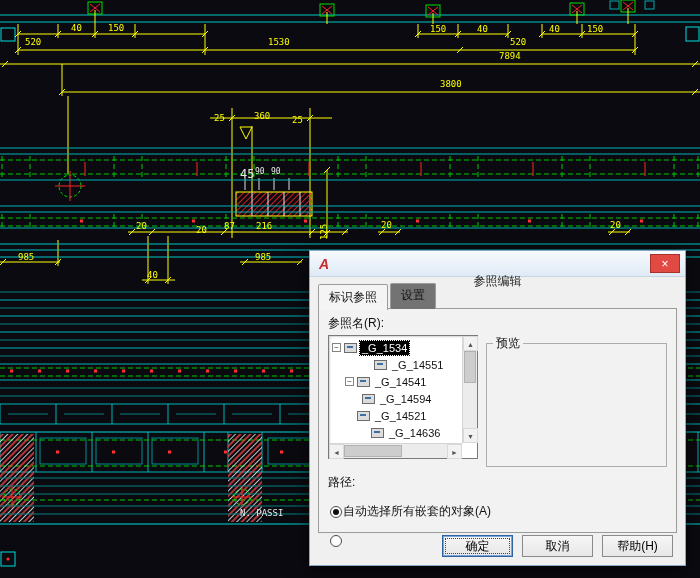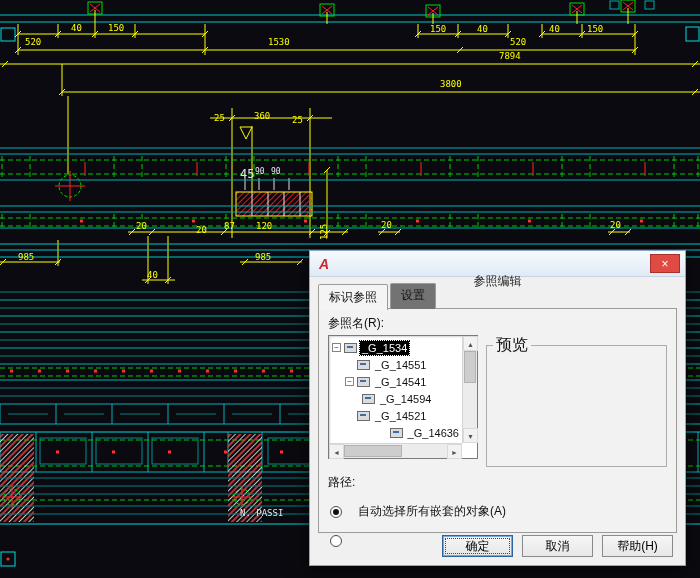--- a/index.html
+++ b/index.html
@@ -45,23 +45,23 @@
   .vscroll { position:absolute; right:0; top:0; bottom:15px; width:15px; background:#ececec;
              border-left:1px solid #d5d5d5; display:flex; flex-direction:column; }
   .hscroll { position:absolute; left:0; right:15px; bottom:0; height:15px; background:#ececec;
              border-top:1px solid #d5d5d5; display:flex; }
   .scroll-arrow { width:15px; height:15px; flex:0 0 15px; font-size:7px; color:#555; text-align:center;
                   line-height:15px; background:#f2f2f2; border:1px solid #d9d9d9; }
   .vscroll .thumb { flex:0 0 32px; margin:0 1px; background:#cdcdcd; border:1px solid #b2b2b2; }
   .hscroll .thumb { flex:0 0 58px; margin:1px 0; background:#cdcdcd; border:1px solid #b2b2b2; }
   .spacer { flex:1; }
   .preview { flex:1; border:1px solid #adadad; height:132px; padding:2px 6px; background:#f2f2f2; }
-  .preview legend { font-size:16px; padding:0 3px; }
+  .preview legend { font-size:12px; padding:0 3px; }
   .path-label { margin:7px 0 4px; }
-  .radio-row { display:flex; align-items:center; gap:16px; height:17px; margin-left:2px; cursor:pointer;margin-top:12px; }
+  .radio-row { display:flex; align-items:center; gap:1px; height:17px; margin-left:2px; cursor:pointer;margin-top:12px; }
   .radio { width:12px; height:12px; border:1px solid #4a4a4a; border-radius:50%; background:#fff;
            position:relative; flex:0 0 12px; }
   .radio.checked::after { content:""; position:absolute; left:2px; top:2px; width:6px; height:6px;
                           background:#111; border-radius:50%; }
   .footer { position:absolute; bottom:8px; right:12px; display:flex; gap:9px; }
   .btn { width:71px; height:22px; background:linear-gradient(#f6f6f6,#e7e7e7); border:1px solid #8a8a8a;
          font-size:12px; font-family:inherit; cursor:pointer; }
   .btn.default { border:1px solid #2d64a0; box-shadow:inset 0 0 0 1px #7aa7d9; outline:1px dotted #444;
                  outline-offset:-4px; }
 </style>
@@ -292,21 +292,21 @@
       <span class="dim-label" style="left: 440px; top: 80px;">3800</span>
       <span class="dim-label" style="left: 214px; top: 114px;">25</span>
       <span class="dim-label" style="left: 254px; top: 112px;">360</span>
       <span class="dim-label" style="left: 292px; top: 116px;">25</span>
       <span class="dim-label" style="left: 240px; top: 168px; color: rgb(232, 232, 232); font-size: 12px;">45</span>
       <span class="dim-label" style="left: 255px; top: 168px; color: rgb(232, 232, 232); font-size: 8px;">90</span>
       <span class="dim-label" style="left: 271px; top: 168px; color: rgb(232, 232, 232); font-size: 8px;">90</span>
       <span class="dim-label" style="left: 136px; top: 222px;">20</span>
       <span class="dim-label" style="left: 196px; top: 226px;">20</span>
       <span class="dim-label" style="left: 224px; top: 222px;">87</span>
-      <span class="dim-label" style="left: 256px; top: 222px;">120</span>
+      <span class="dim-label" style="left: 256px; top: 222px;">216</span>
       <span class="dim-label" style="left: 320px; top: 240px; transform: rotate(-90deg);">125</span>
       <span class="dim-label" style="left: 381px; top: 221px;">20</span>
       <span class="dim-label" style="left: 610px; top: 221px;">20</span>
       <span class="dim-label" style="left: 18px; top: 253px;">985</span>
       <span class="dim-label" style="left: 255px; top: 253px;">985</span>
       <span class="dim-label" style="left: 147px; top: 271px;">40</span>
       <span class="dim-label" style="left: 240px; top: 509px; color: rgb(232, 232, 232);">N. PASSI</span>
     </div>
 
   <div class="dialog">
@@ -325,41 +325,41 @@
       <div class="refname-label">参照名(R):</div>
 
       <div class="panel-row">
         <div class="tree-box">
           <div class="tree-rows">
               <div class="tree-row selected" style="padding-left: 2px;">
                 <span class="expander">−</span>
                 <span class="xref-icon"></span>
                 <span class="tree-label">_G_1534</span>
               </div>
+              <div class="tree-row" style="padding-left: 32px;">
+                <span class="expander-sp"></span>
+                <span class="xref-icon"></span>
+                <span class="tree-label">_G_14551</span>
+              </div>
+              <div class="tree-row" style="padding-left: 15px;">
+                <span class="expander">−</span>
+                <span class="xref-icon"></span>
+                <span class="tree-label">_G_14541</span>
+              </div>
+              <div class="tree-row" style="padding-left: 20px;">
+                <span class="expander-sp"></span>
+                <span class="xref-icon"></span>
+                <span class="tree-label">_G_14594</span>
+              </div>
               <div class="tree-row" style="padding-left: 15px;">
                 <span class="expander-sp"></span>
                 <span class="xref-icon"></span>
-                <span class="tree-label">_G_14551</span>
-              </div>
-              <div class="tree-row" style="padding-left: 15px;">
-                <span class="expander">−</span>
-                <span class="xref-icon"></span>
-                <span class="tree-label">_G_14541</span>
-              </div>
-              <div class="tree-row" style="padding-left: 20px;">
-                <span class="expander-sp"></span>
-                <span class="xref-icon"></span>
-                <span class="tree-label">_G_14594</span>
-              </div>
-              <div class="tree-row" style="padding-left: 15px;">
-                <span class="expander-sp"></span>
-                <span class="xref-icon"></span>
                 <span class="tree-label">_G_14521</span>
               </div>
-              <div class="tree-row" style="padding-left: 29px; justify-content: flex-end;">
+              <div class="tree-row" style="padding-left: 29px;">
                 <span class="expander-sp"></span>
                 <span class="xref-icon"></span>
                 <span class="tree-label">_G_14636</span>
               </div>
             </div>
           <div class="vscroll">
             <div class="scroll-arrow">▲</div>
             <div class="thumb"></div>
             <div class="spacer"></div>
             <div class="scroll-arrow">▼</div>

